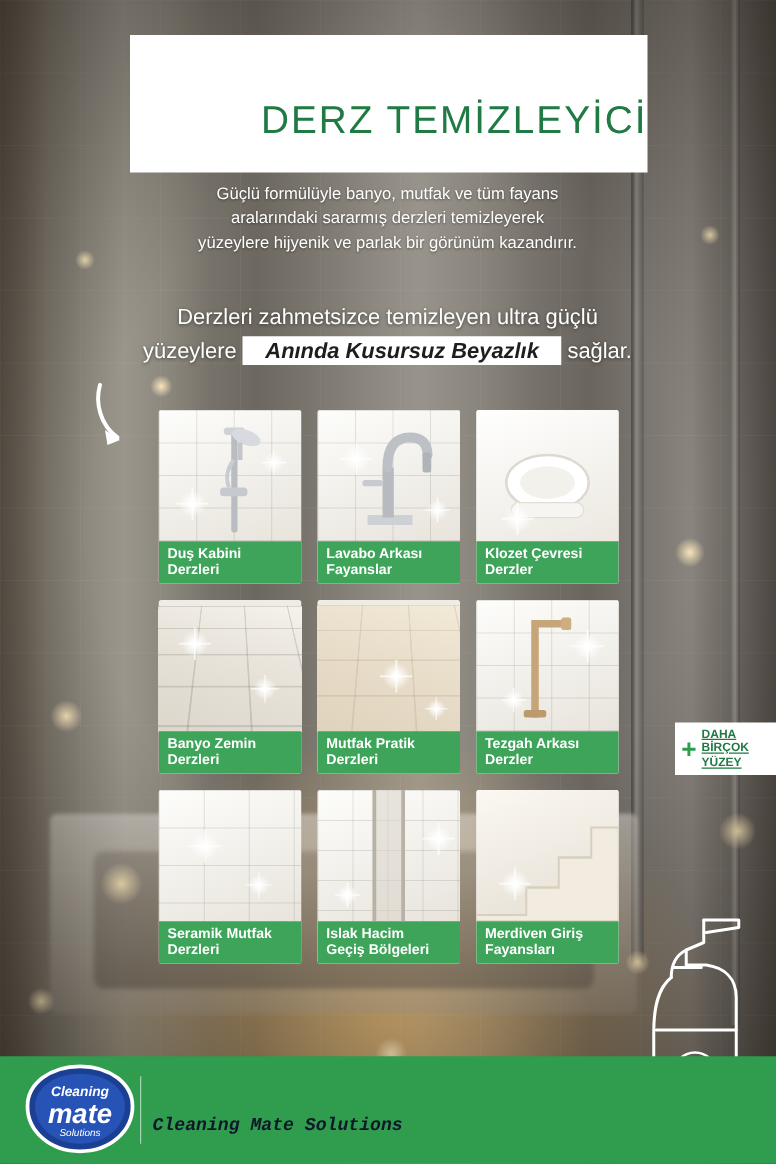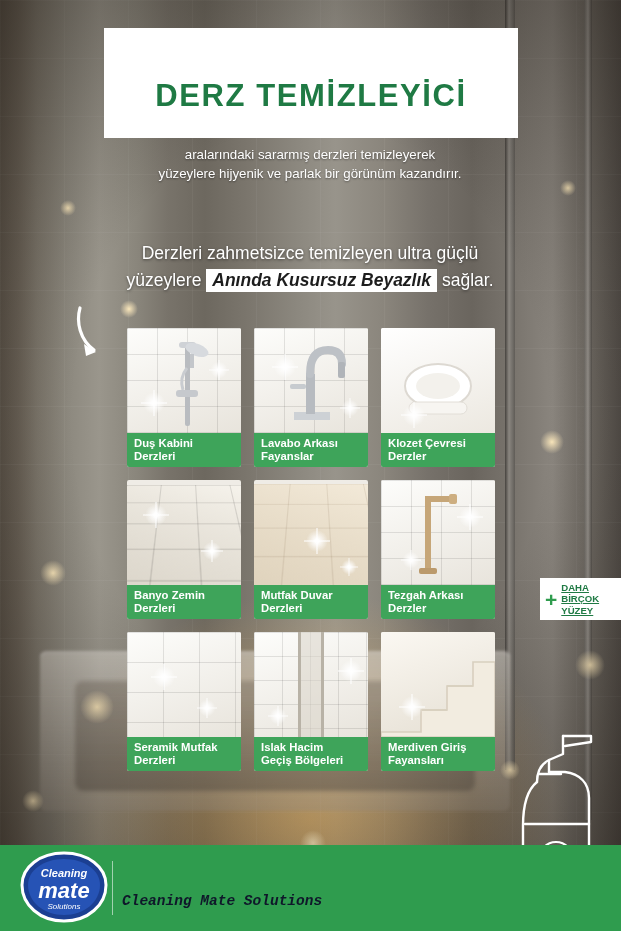--- a/index.html
+++ b/index.html
@@ -82,23 +82,23 @@
 
   
   .top-panel {
     position: absolute;
     left: 104px; top: 28px; width: 414px; height: 110px;
     background: #ffffff;
   }
   .title {
     position: absolute;
     left: 104px; top: 78px; width: 414px;
-    text-align: center;
+    text-align: right;
     font-size: 31px;
-    font-weight: bold;
+    font-weight: normal;
     letter-spacing: 1.6px;
     color: #1f7a44;
   }
 
   
   .desc {
     position: absolute;
     left: 110px; top: 145px; width: 400px;
     text-align: center;
     color: #ffffff;
@@ -116,21 +116,21 @@
     font-size: 17.5px;
     line-height: 1.55;
     font-weight: 500;
     text-shadow: 0 1px 3px rgba(0,0,0,.5);
   }
   .headline .hl {
     background: #ffffff;
     color: #1d1d1d;
     font-weight: bold;
     font-style: italic;
-    padding: 1px 6px 2px;
+    padding: 1px 18px 2px;
     text-shadow: none;
     white-space: nowrap;
   }
 
   
   .arrow {
     position: absolute;
     left: 74px; top: 306px;
     width: 40px; height: 52px;
   }
@@ -279,20 +279,21 @@
     <div class="sp" style="left:60px;  top:200px; width:16px; height:16px;"></div>
     <div class="sp" style="left:560px; top:180px; width:16px; height:16px;"></div>
     <div class="sp" style="left:300px; top:830px; width:26px; height:26px;"></div>
   </div>
   <div class="bg-vignette"></div>
 
   <div class="top-panel"></div>
   <div class="title">DERZ TEMİZLEYİCİ</div>
 
   <div class="desc">
+    <div>Güçlü formülüyle banyo, mutfak ve tüm fayans</div>
     <div>aralarındaki sararmış derzleri temizleyerek</div>
     <div>yüzeylere hijyenik ve parlak bir görünüm kazandırır.</div>
   </div>
 
   <div class="headline">
     <div>Derzleri zahmetsizce temizleyen ultra güçlü</div>
     <div>
       <span>yüzeylere</span>
       <span class="hl">Anında Kusursuz Beyazlık</span>
       <span>sağlar.</span>
@@ -373,21 +374,21 @@
       </div>
     </div>
 
     <div class="card">
       <div class="photo">
         <div class="tile-beige"></div>
         <div class="shine" style="left:50px; top:48px;"></div>
         <div class="shine" style="left:86px; top:78px; width:18px;height:18px;"></div>
       </div>
       <div class="label">
-        <div>Mutfak Duvar</div>
+        <div>Mutfak Pratik</div>
         <div>Derzleri</div>
       </div>
     </div>
 
     <div class="card">
       <div class="photo">
         <div class="tile-wall"></div>
         <svg viewBox="0 0 114 105" width="114" height="105" style="position:absolute;inset:0;">
           <path d="M44 16 h30 v6 h-24 v72 h-6 z" fill="#c6a678"></path>
           <rect x="38" y="88" width="18" height="6" rx="2" fill="#bb9a6c"></rect>

